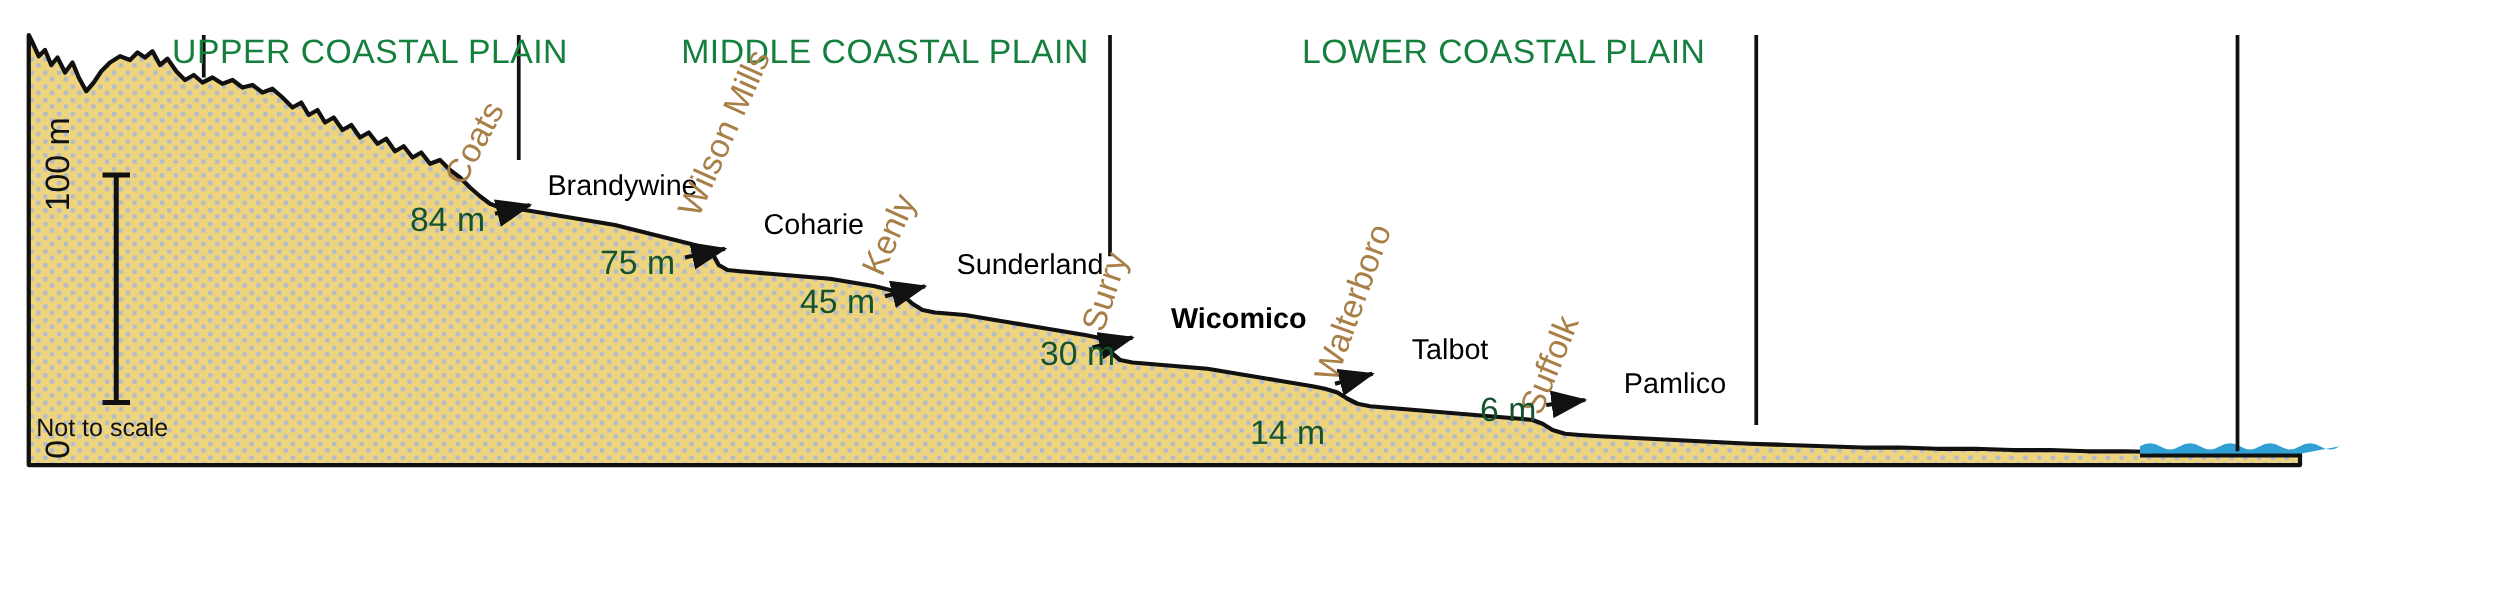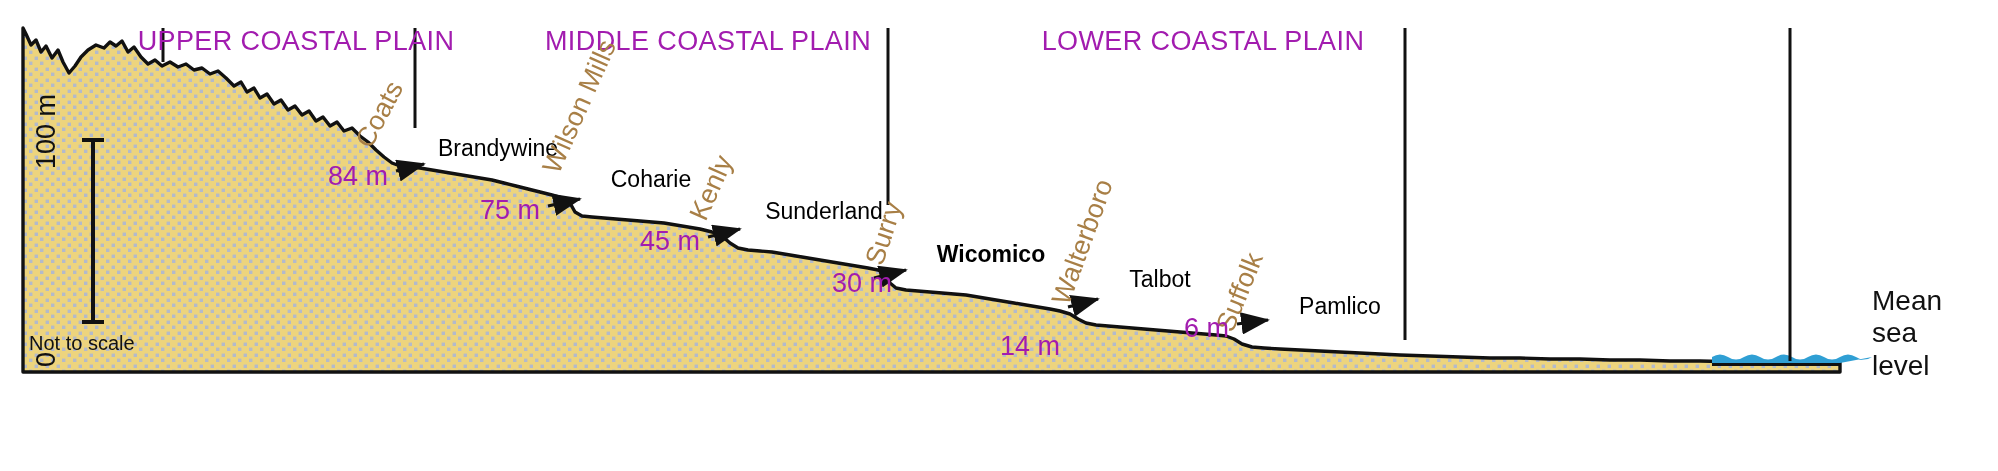--- a/index.html
+++ b/index.html
@@ -20,21 +20,21 @@
     left: 0;
     top: 0;
     width: 1998px;
     height: 471px;
   }
   .region-header {
     position: absolute;
     font-family: "Liberation Sans", sans-serif;
     font-size: 27px;
     letter-spacing: 0.4px;
-    color: #a21caf;
+    color: #15803d;
     white-space: nowrap;
     transform: translateX(-50%);
   }
   .terrace-label {
     position: absolute;
     font-family: "Liberation Sans", sans-serif;
     font-size: 23px;
     color: #000000;
     white-space: nowrap;
     transform: translateX(-50%);
@@ -44,21 +44,21 @@
     font-family: "Liberation Sans", sans-serif;
     font-size: 27px;
     color: #a87f46;
     white-space: nowrap;
     transform-origin: left bottom;
   }
   .elev-label {
     position: absolute;
     font-family: "Liberation Sans", sans-serif;
     font-size: 27px;
-    color: #a21caf;
+    color: #14532d;
     white-space: nowrap;
     text-align: right;
     transform: translateX(-100%);
   }
   .scale-top-text {
     position: absolute;
     font-family: "Liberation Sans", sans-serif;
     font-size: 27px;
     color: #111111;
     white-space: nowrap;
@@ -190,19 +190,14 @@
   <div class="elev-label" style="left:540px; top:195px;">75 m</div>
   <div class="elev-label" style="left:700px; top:226px;">45 m</div>
   <div class="elev-label" style="left:866px; top:268px;margin-left:26px;">30 m</div>
   <div class="elev-label" style="left:1060px; top:296px;margin-top:35px;">14 m</div>
   <div class="elev-label" style="left:1229px; top:313px;">6 m</div>
 
   <div class="scale-top-text" style="left:62px; top:138px;">100 m</div>
   <div class="scale-zero-text" style="left:62px; top:336px;">0</div>
   <div class="notscale-text" style="left:29px; top:332px;">Not to scale</div>
 
-  <div class="sealevel-text" style="left:1872px; top:285px;">
-    <div>Mean</div>
-    <div>sea</div>
-    <div>level</div>
-  </div>
 
 </div>
 
 </body></html>

